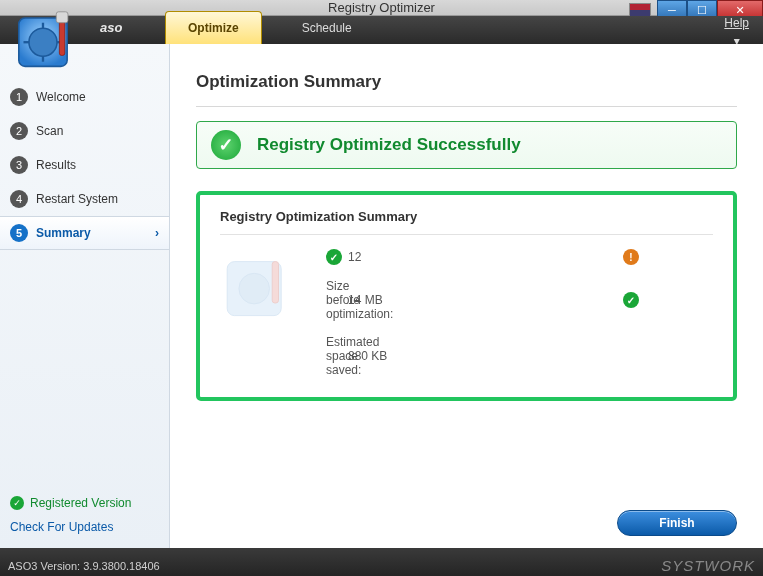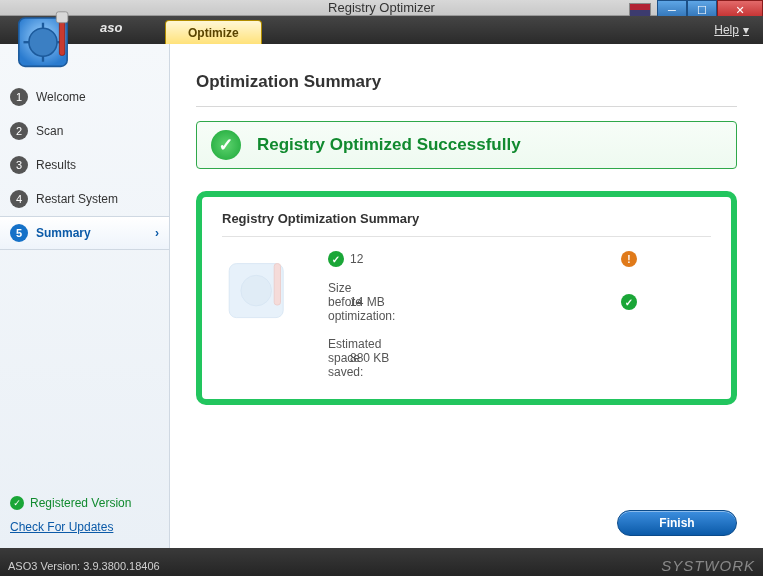--- a/index.html
+++ b/index.html
@@ -11,54 +11,54 @@
 .win-controls { margin-left: auto; display: flex; height: 100%; }
 .flag { width: 22px; height: 14px; margin-right: 6px; margin-top: 3px; background: linear-gradient(#b22234,#b22234 50%,#3c3b6e 0); border: 1px solid #888; }
 .win-btn { width: 30px; height: 20px; margin-top: 0; display: flex; align-items: center; justify-content: center; font-size: 11px; color: #fff; }
 .win-min { background: linear-gradient(#5ea6e6,#2d6fb3); border: 1px solid #1c4f85; }
 .win-max { background: linear-gradient(#5ea6e6,#2d6fb3); border: 1px solid #1c4f85; }
 .win-close { background: linear-gradient(#e36a6a,#c12b2b); border: 1px solid #8a1c1c; width: 46px; }
 
 
 .tabstrip { height: 28px; background: linear-gradient(#454545,#2a2a2a); display: flex; align-items: flex-end; padding-left: 105px; position: relative; }
 .brand { position: absolute; left: 100px; top: 4px; color: #e6e6e6; font-style: italic; font-weight: bold; font-size: 13px; }
-.tab { height: 24px; padding: 0 22px; margin-right: 0; font-size: 12px; display: flex; align-items: center; cursor: pointer; }
+.tab { height: 33px; padding: 0 22px; margin-right: 0; font-size: 12px; display: flex; align-items: center; cursor: pointer; }
 .tab.active { background: linear-gradient(#fff7d6,#ffe27a); border: 1px solid #b08c00; border-bottom: none; border-radius: 4px 4px 0 0; color: #5a4400; font-weight: bold; margin-left: 60px; }
 .tab.inactive { color: #ddd; margin-left: 18px; }
-.help { margin-left: auto; margin-right: 14px; color: #ddd; font-size: 12px; text-decoration: underline; display: flex; align-items: center; height: 28px; gap: 4px; }
+.help { margin-left: auto; margin-right: 14px; color: #ddd; font-size: 12px; text-decoration: underline; display: flex; align-items: center; height: 28px; gap: 4px; flex-direction: column; }
 
 
 .logo { position: absolute; left: 6px; top: 4px; width: 88px; height: 78px; z-index: 5; }
 .logo svg { width: 100%; height: 100%; }
 
 
 .body { display: flex; height: calc(100% - 22px - 28px - 22px); }
 
 
 .sidebar { width: 170px; background: linear-gradient(#f5f8fb,#eaf0f6); border-right: 1px solid #cfd8e2; display: flex; flex-direction: column; padding-top: 36px; position: relative; }
 .step { display: flex; align-items: center; height: 34px; padding-left: 10px; font-size: 12px; color: #333; cursor: pointer; }
 .step .num { width: 18px; height: 18px; border-radius: 50%; background: #555; color: #fff; font-size: 11px; display: flex; align-items: center; justify-content: center; margin-right: 8px; }
 .step.active { background: linear-gradient(#fff,#eef4fb); border-top: 1px solid #cfd8e2; border-bottom: 1px solid #cfd8e2; color: #0b5aa8; font-weight: bold; }
 .step.active .num { background: #1571c8; }
 .step.active::after { content: "›"; margin-left: auto; margin-right: 10px; color: #0b5aa8; }
 .sidebar-footer { margin-top: auto; padding: 10px 10px 14px; font-size: 12px; }
 .reg-status { color: #118a2f; display: flex; align-items: center; gap: 6px; margin-bottom: 10px; }
 .reg-status .chk { width: 14px; height: 14px; border-radius: 50%; background: #1aa637; display: flex; align-items: center; justify-content: center; color: #fff; font-size: 9px; }
-.upd-link { color: #0b5aa8; text-decoration: underline; cursor: pointer; }
+.upd-link { color: #0b5aa8; cursor: pointer; }
 
 
 .main { flex: 1; background: #fff; padding: 28px 26px 10px 26px; position: relative; }
 .h1 { font-size: 17px; font-weight: bold; color: #333; margin-bottom: 14px; }
 .hr { height: 1px; background: #d8d8d8; margin-bottom: 14px; }
 
 .success-banner { border: 1px solid #2fa84a; border-radius: 4px; background: linear-gradient(#f7fdf8,#eefaf0); height: 48px; display: flex; align-items: center; padding: 0 14px; gap: 16px; margin-bottom: 22px; }
 .success-banner .ic { width: 30px; height: 30px; border-radius: 50%; background: radial-gradient(#5ed36f,#1aa637); display: flex; align-items: center; justify-content: center; color: #fff; font-size: 18px; font-weight: bold; }
 .success-banner .msg { color: #118a2f; font-size: 17px; font-weight: bold; }
 
-.summary-box { border: 6px solid #22c55e; border-radius: 10px; padding: 14px 20px 20px; }
+.summary-box { border: 4px solid #22c55e; border-radius: 5px; padding: 14px 20px 20px; }
 .summary-box .sh { font-size: 13px; font-weight: bold; color: #333; margin-bottom: 10px; }
 .summary-box .shr { height: 1px; background: #e2e2e2; margin-bottom: 14px; }
 .summary-grid { display: flex; gap: 16px; align-items: flex-start; }
 .summary-grid .illus { width: 90px; height: 90px; opacity: .35; }
 .rows { flex: 1; display: grid; grid-template-columns: 22px 1fr 90px; row-gap: 14px; font-size: 12px; color: #555; align-items: center; }
 .ic-sm { width: 16px; height: 16px; border-radius: 50%; display: flex; align-items: center; justify-content: center; color: #fff; font-size: 10px; font-weight: bold; }
 .ic-ok { background: #1aa637; }
 .ic-warn { background: #e07a1a; }
 
 .finish-row { position: absolute; bottom: 12px; right: 26px; }
@@ -77,20 +77,21 @@
     <div class="flag"></div>
     <div class="win-btn win-min">─</div>
     <div class="win-btn win-max">☐</div>
     <div class="win-btn win-close">✕</div>
   </div>
 </div>
 
 <div class="tabstrip">
   <span class="brand">aso</span>
   <div class="tab active">Optimize</div>
+  <div class="tab inactive">Schedule</div>
   <div class="help">
     <span>Help</span>
     <span>▾</span>
   </div>
 </div>
 
 <div class="logo">
   <svg viewBox="0 0 100 100">
     <defs>
       <radialGradient id="g1" cx="50%" cy="40%" r="60%">

